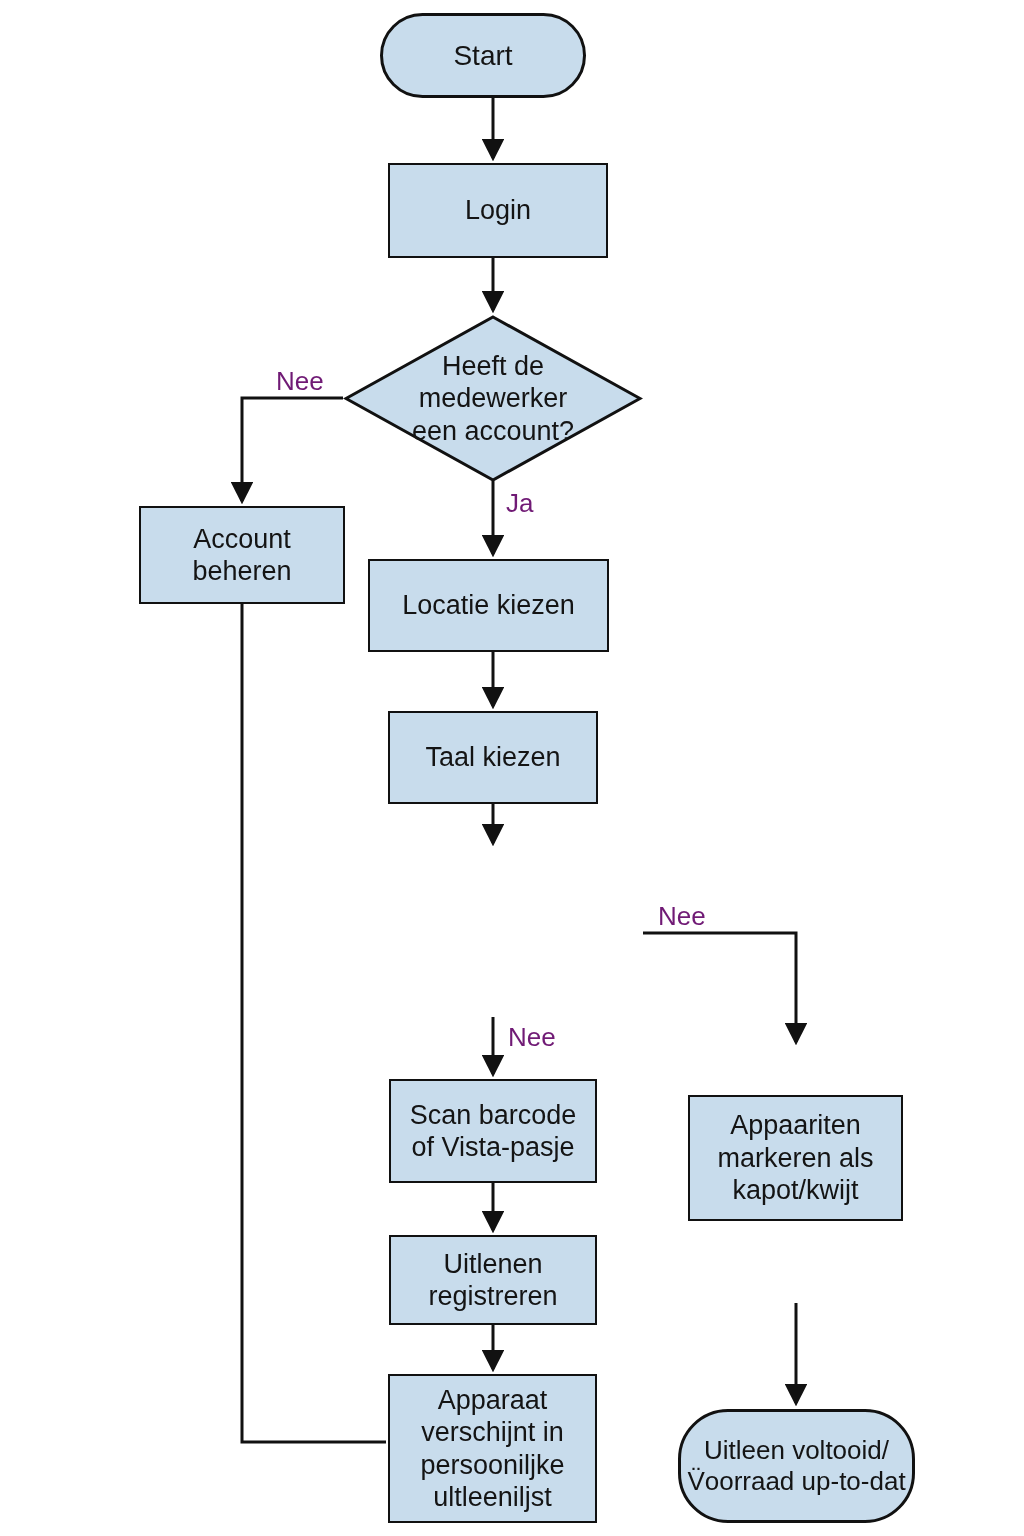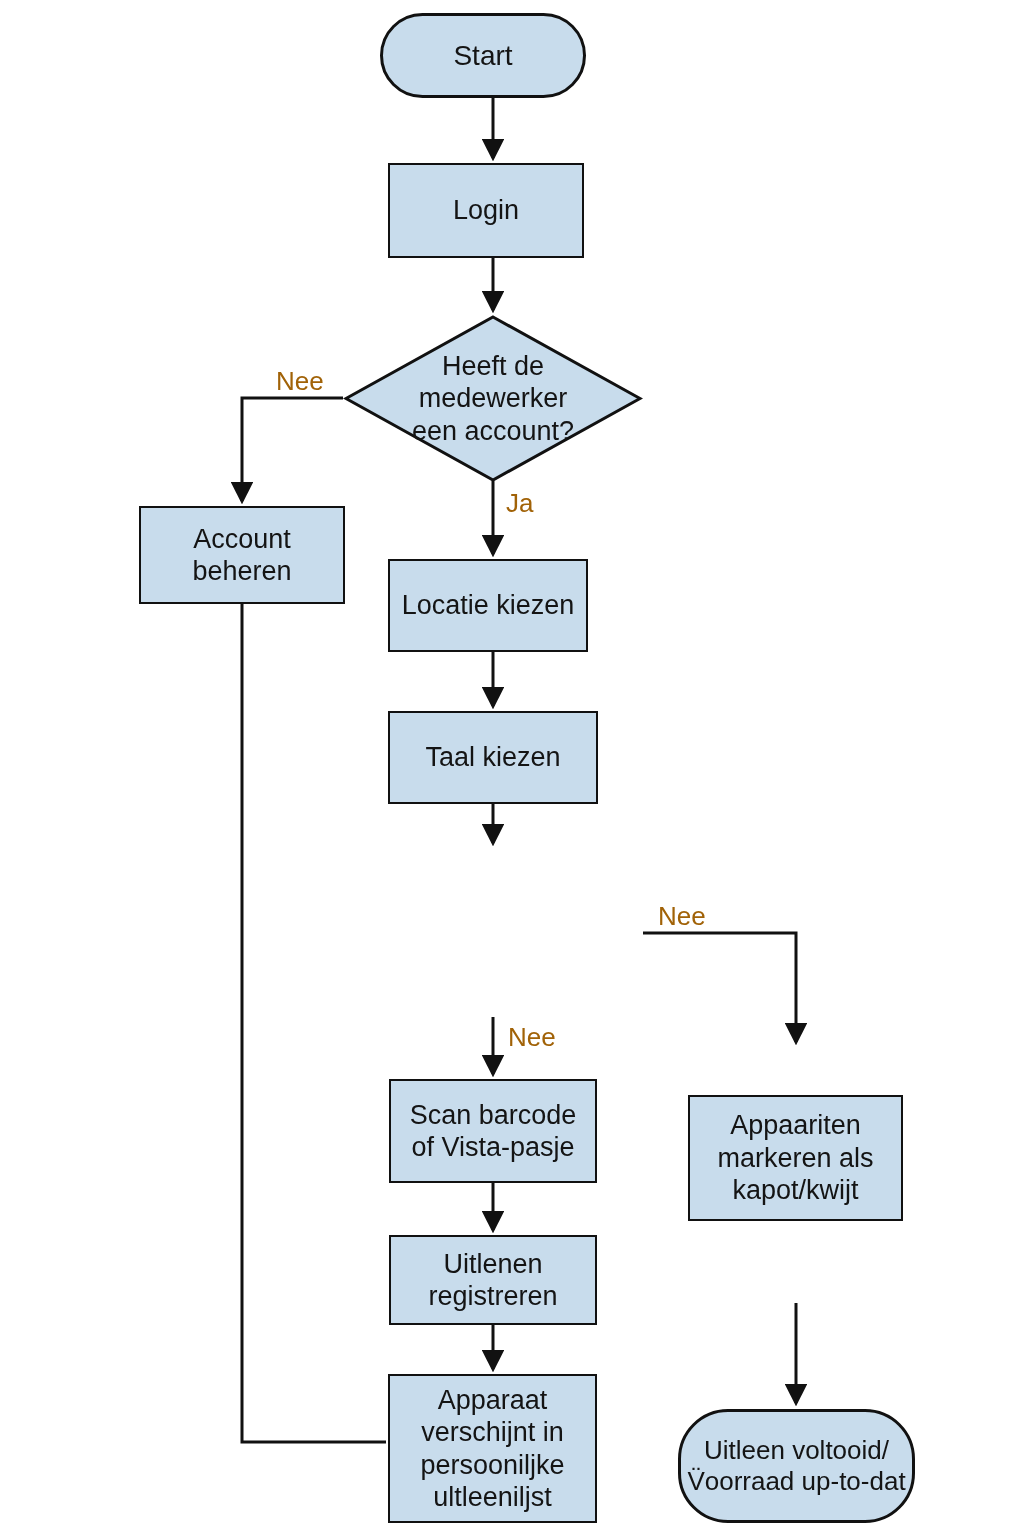--- a/index.html
+++ b/index.html
@@ -26,21 +26,21 @@
   .diamond{
     position:absolute;background:transparent;border:none;padding:0;
   }
   .diamond svg{position:absolute;left:0;top:0;width:100%;height:100%;}
   .diamond .dlabel{
     position:absolute;left:0;top:0;right:0;bottom:0;
     display:flex;align-items:center;justify-content:center;
     text-align:center;white-space:pre-line;font-size:27px;line-height:1.2;
   }
   .edge-label{
-    position:absolute;font-size:26px;line-height:1;color:#a16207;
+    position:absolute;font-size:26px;line-height:1;color:#701a75;
   }
 </style>
 </head>
 <body>
 
 <div class="canvas">
 
   <svg class="connectors" viewBox="0 0 1024 1536" xmlns="http://www.w3.org/2000/svg">
     <defs>
       <marker id="arrow" viewBox="0 0 10 10" refX="8.5" refY="5" markerWidth="7.5" markerHeight="7.5" orient="auto-start-reverse">
@@ -59,35 +59,35 @@
       <path d="M493,1183 V1230" marker-end="url(#arrow)"></path>
       <path d="M493,1325 V1369" marker-end="url(#arrow)"></path>
       <path d="M242,604 V1442 H386"></path>
       <path d="M796,1173 V1210"></path>
       <path d="M796,1303 V1403" marker-end="url(#arrow)"></path>
     </g>
   </svg>
 
   <div class="node terminator" style="left:380px;top:13px;width:206px;height:85px;font-size:28px;">Start</div>
 
-  <div class="node" style="left:388px;top:163px;width:196px;height:95px;text-align:right;">Login</div>
+  <div class="node" style="left:388px;top:163px;width:220px;height:95px;text-align:right;">Login</div>
 
   <div class="diamond" style="left:343px;top:315px;width:300px;height:167px;">
     <svg viewBox="0 0 300 167" preserveAspectRatio="none">
       <polygon points="150,2 297,83.5 150,165 3,83.5" fill="#c8dcec" stroke="#111111" stroke-width="3"></polygon>
     </svg>
     <div class="dlabel">Heeft de
 medewerker
 een account?</div>
   </div>
 
   <div class="node" style="left:139px;top:506px;width:206px;height:98px;">Account
 beheren</div>
 
-  <div class="node" style="left:388px;top:559px;width:200px;height:93px;">Locatie kiezen</div>
+  <div class="node" style="left:368px;top:559px;width:241px;height:93px;">Locatie kiezen</div>
 
   <div class="node" style="left:388px;top:711px;width:210px;height:93px;">Taal kiezen</div>
 
 
   <div class="node" style="left:389px;top:1079px;width:208px;height:104px;">Scan barcode
 of Vista-pasje</div>
 
   <div class="node" style="left:389px;top:1235px;width:208px;height:90px;">Uitlenen
 registreren</div>
 

